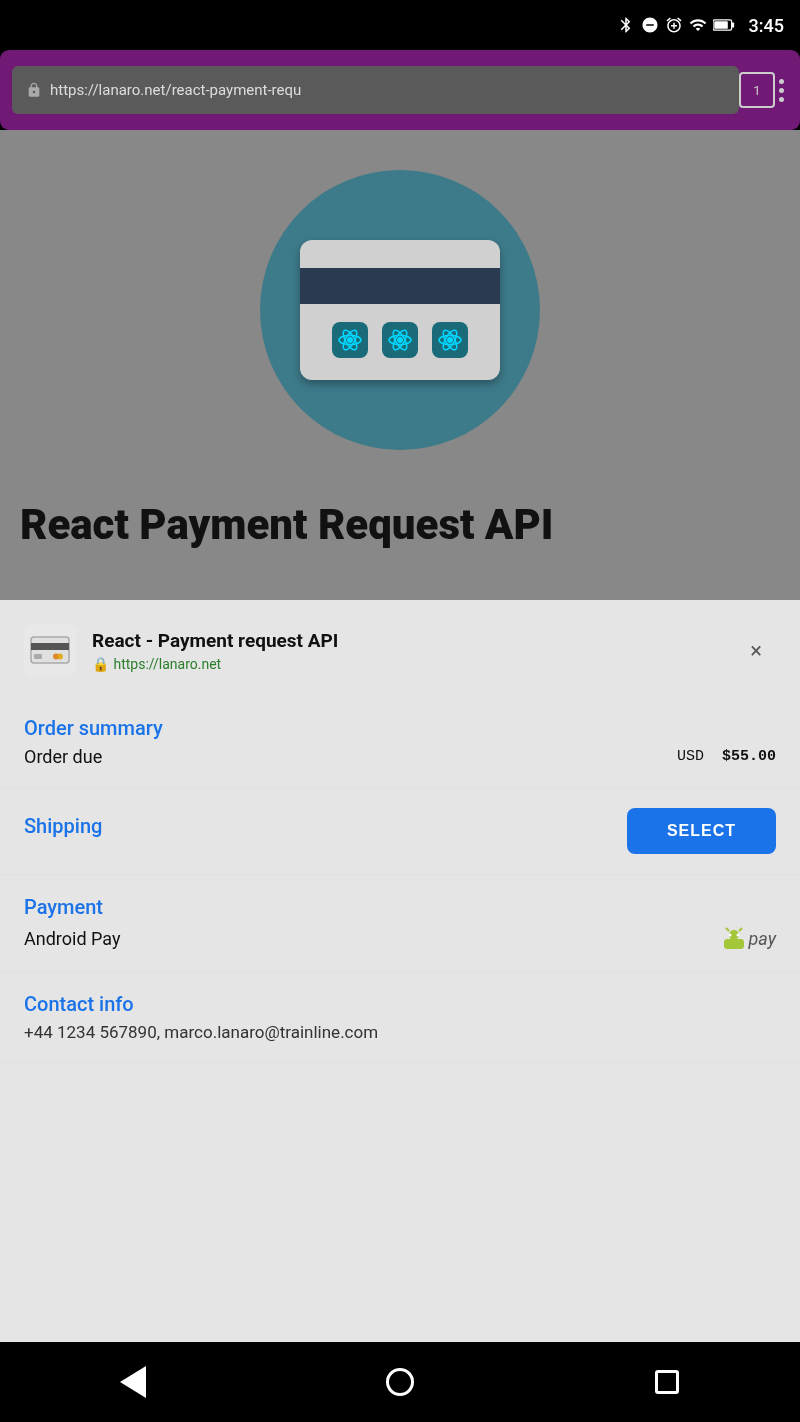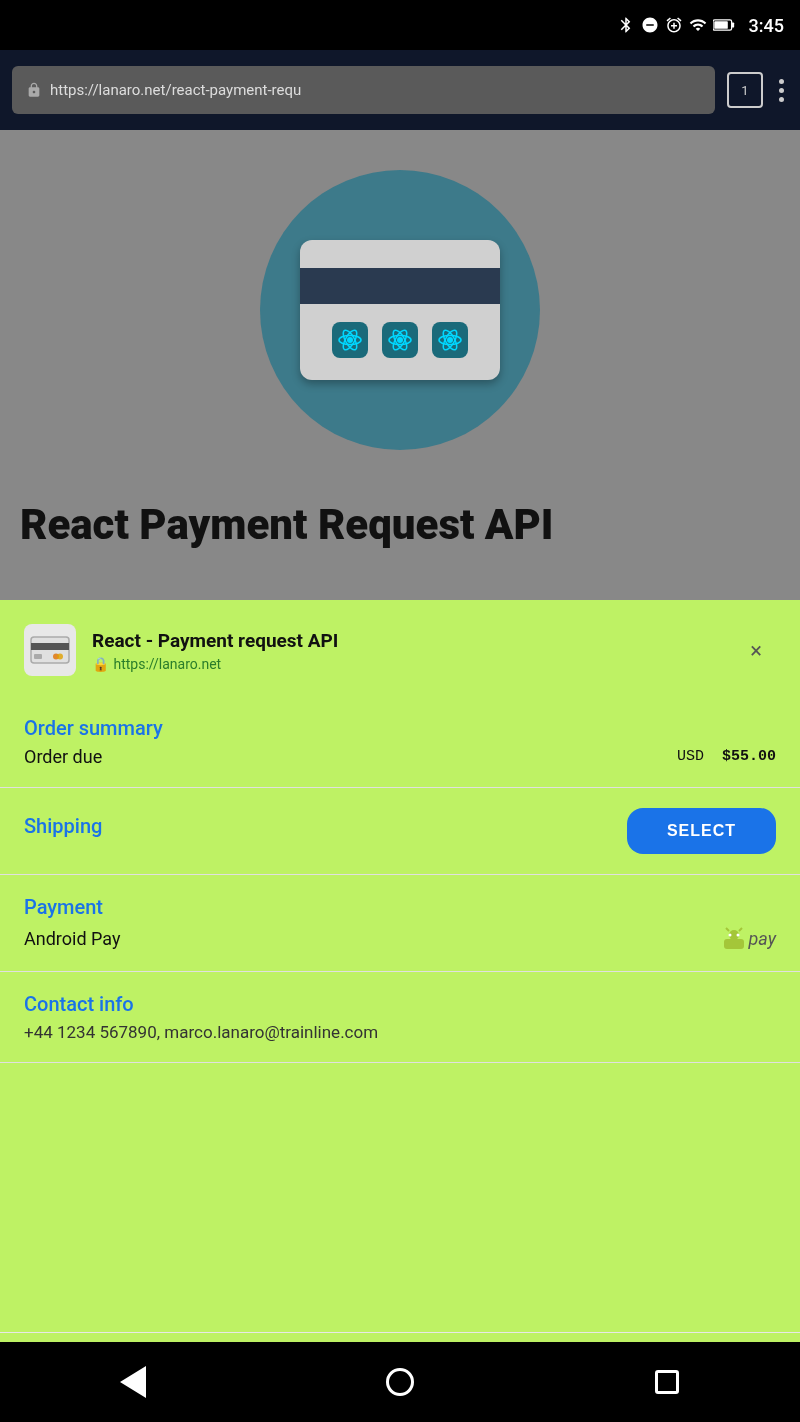--- a/index.html
+++ b/index.html
@@ -34,25 +34,26 @@
       color: #fff;
       font-size: 18px;
       font-weight: 500;
       margin-left: 8px;
     }
 
     
     .browser-bar {
       width: 800px;
       height: 80px;
-      background: #0f172a;
+      background: #701a75;
       display: flex;
       align-items: center;
       padding: 0 12px;
-      gap: 12px;
+      gap: 0;
+      border-radius: 9px;
     }
     .url-bar {
       flex: 1;
       height: 48px;
       background: #5a5a5a;
       border-radius: 6px;
       display: flex;
       align-items: center;
       padding: 0 14px;
       gap: 8px;
@@ -159,21 +160,21 @@
       color: #111;
     }
 
     
     .payment-sheet {
       position: absolute;
       top: 600px;
       left: 0;
       width: 800px;
       height: 822px;
-      background: #bef264;
+      background: #e5e5e5;
       border-radius: 0;
       display: flex;
       flex-direction: column;
     }
 
     
     .sheet-header {
       display: flex;
       align-items: center;
       padding: 24px 24px 20px;
@@ -247,21 +248,21 @@
       font-size: 15px;
       color: #111;
       font-family: Liberation Mono, monospace;
     }
 
     
     .select-btn {
       background: #1a73e8;
       color: #fff;
       border: none;
-      border-radius: 16px;
+      border-radius: 8px;
       padding: 14px 40px;
       font-size: 16px;
       font-weight: 700;
       letter-spacing: 1px;
       cursor: pointer;
       text-transform: uppercase;
     }
 
     
     .android-pay {

